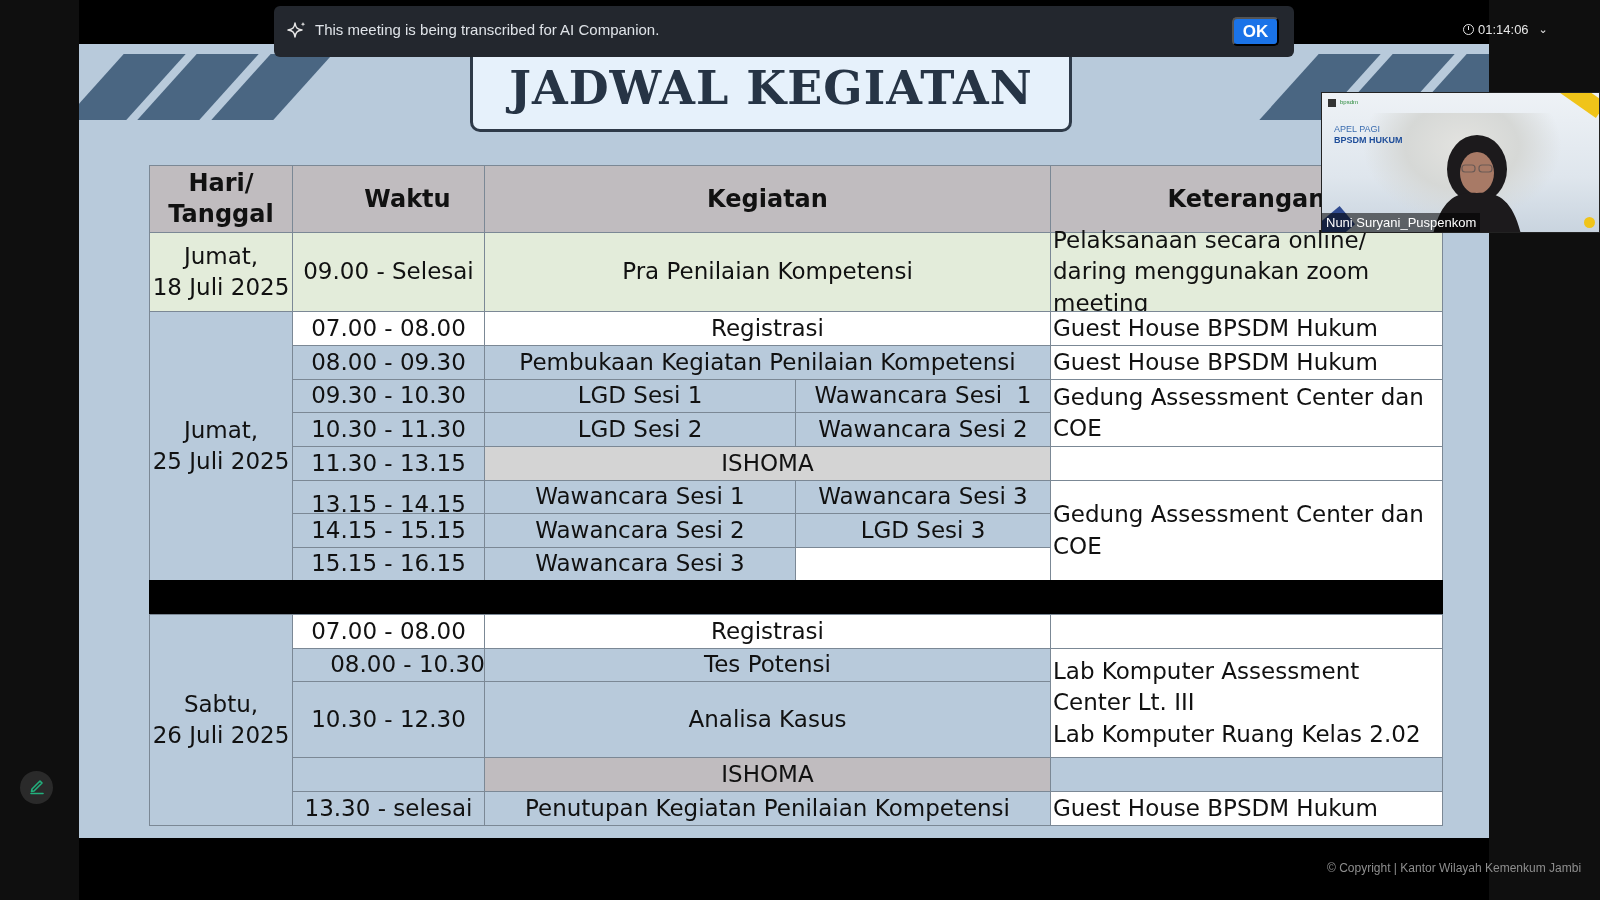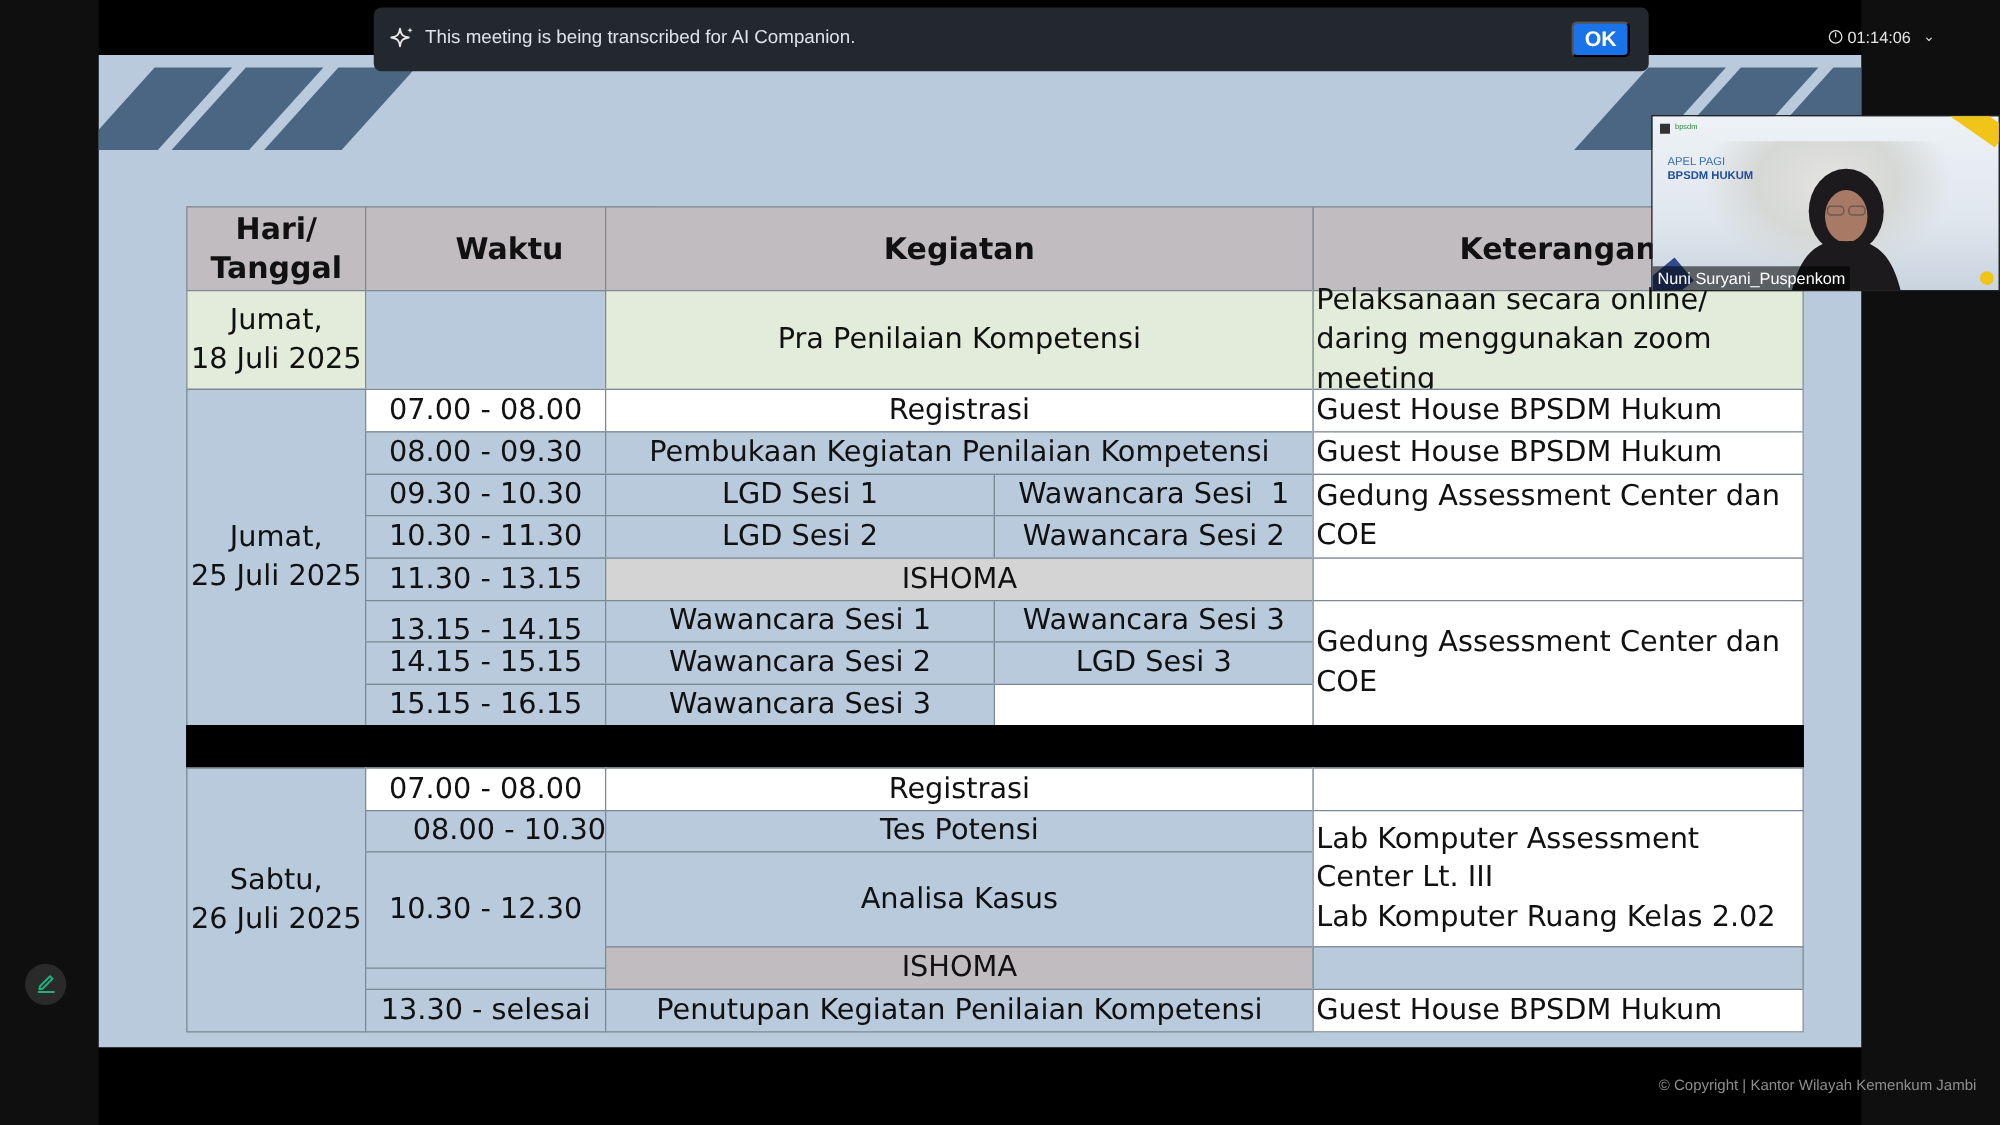--- a/index.html
+++ b/index.html
@@ -16,21 +16,21 @@
   .cell { position: absolute; border: 1px solid #7b8895; display: flex; align-items: center; justify-content: center; text-align: center; font-family: "DejaVu Sans", sans-serif; font-size: 23px; color: #111; line-height: 1.35; }
   .cell.left { justify-content: flex-start; text-align: left; padding-left: 2px; }
   .hdr { background: #c0bcbf; font-weight: bold; font-size: 24px; }
   .green { background: #e3ecda; }
   .blue { background: #b8cadb; }
   .white { background: #ffffff; }
   .grey { background: #d4d4d4; }
   .greydk { background: #c0bcbf; }
   .black { background: #000; border-color: #000; }
 
-  .toast { position: absolute; left: 274px; top: 6px; width: 1020px; height: 51px; background: #23272e; border-radius: 6px; display: flex; align-items: center; margin-left: 25px; }
+  .toast { position: absolute; left: 274px; top: 6px; width: 1020px; height: 51px; background: #23272e; border-radius: 6px; display: flex; align-items: center; }
   .toast .spark { position: absolute; left: 12px; top: 14px; width: 22px; height: 22px; }
   .toast .msg { position: absolute; left: 41px; top: 15px; font-family: "Liberation Sans", sans-serif; font-size: 15px; color: #dfe3e8; }
   .toast .ok { position: absolute; right: 15px; top: 11px; width: 47px; height: 29px; background: #1a73e8; border-radius: 5px; color: #fff; font-family: "Liberation Sans", sans-serif; font-weight: bold; font-size: 17px; display: flex; align-items: center; justify-content: center; }
 
   .timer { position: absolute; left: 1463px; top: 17px; height: 24px; display: flex; align-items: center; gap: 4px; font-family: "Liberation Sans", sans-serif; font-size: 13px; color: #e6e6e6; }
   .timer .clock { width: 11px; height: 11px; border: 1.5px solid #e6e6e6; border-radius: 50%; position: relative; }
   .timer .clock::after { content: ""; position: absolute; left: 3.5px; top: 1px; width: 1.5px; height: 4px; background: #e6e6e6; }
   .timer .chev { font-size: 11px; margin-left: 6px; }
 
   .video { position: absolute; left: 1321px; top: 92px; width: 279px; height: 141px; background: linear-gradient(180deg, #eef2f6 0%, #dfe6ed 60%, #c9d4df 100%); overflow: hidden; border: 1px solid #222; }
@@ -55,31 +55,35 @@
   <div class="topbar"></div>
 
   <div class="slide">
     <div class="stripe" style="left:15px;"></div>
     <div class="stripe" style="left:88px;"></div>
     <div class="stripe" style="left:162px;"></div>
     <div class="stripe" style="left:1210px;"></div>
     <div class="stripe" style="left:1284px;"></div>
     <div class="stripe" style="left:1358px;"></div>
 
+    <div class="title-box">
+      <span>JADWAL KEGIATAN</span>
+    </div>
 
     <div class="tbl">
 
       <div class="cell hdr" style="left:0;top:0;width:144px;height:68px;white-space:pre-line;line-height:1.3;">Hari/
 Tanggal</div>
       <div class="cell hdr" style="left:143px;top:0;width:231px;height:68px;">Waktu</div>
       <div class="cell hdr" style="left:335px;top:0;width:567px;height:68px;">Kegiatan</div>
       <div class="cell hdr" style="left:901px;top:0;width:393px;height:68px;">Keterangan</div>
 
       <div class="cell green" style="left:0;top:67px;width:144px;height:80px;white-space:pre-line;">Jumat,
 18 Juli 2025</div>
+      <div class="cell green" style="left:143px;top:67px;width:193px;height:80px;">09.00 - Selesai</div>
       <div class="cell green" style="left:335px;top:67px;width:567px;height:80px;">Pra Penilaian Kompetensi</div>
       <div class="cell green left" style="left:901px;top:67px;width:393px;height:80px;font-size:23px;">Pelaksanaan secara online/ daring menggunakan zoom meeting</div>
 
       <div class="cell blue" style="left:0;top:146px;width:144px;height:270px;white-space:pre-line;">Jumat,
 25 Juli 2025</div>
 
       <div class="cell white" style="left:143px;top:146px;width:193px;height:35px;">07.00 - 08.00</div>
       <div class="cell white" style="left:335px;top:146px;width:567px;height:35px;">Registrasi</div>
       <div class="cell white left" style="left:901px;top:146px;width:393px;height:35px;">Guest House BPSDM Hukum</div>
 
@@ -120,21 +124,21 @@
       <div class="cell blue" style="left:0;top:449px;width:144px;height:212px;white-space:pre-line;">Sabtu,
 26 Juli 2025</div>
 
       <div class="cell white" style="left:143px;top:449px;width:193px;height:35px;">07.00 - 08.00</div>
       <div class="cell white" style="left:335px;top:449px;width:567px;height:35px;">Registrasi</div>
       <div class="cell white" style="left:901px;top:449px;width:393px;height:35px;"></div>
 
       <div class="cell blue" style="left:143px;top:483px;width:231px;height:34px;">08.00 - 10.30</div>
       <div class="cell blue" style="left:335px;top:483px;width:567px;height:34px;">Tes Potensi</div>
 
-      <div class="cell blue" style="left:143px;top:516px;width:193px;height:94px;">10.30 - 12.30</div>
+      <div class="cell blue" style="left:143px;top:516px;width:193px;height:77px;">10.30 - 12.30</div>
       <div class="cell blue" style="left:335px;top:516px;width:567px;height:77px;">Analisa Kasus</div>
 
       <div class="cell white left" style="left:901px;top:483px;width:393px;height:110px;white-space:pre-line;">Lab Komputer Assessment Center Lt. III
 Lab Komputer Ruang Kelas 2.02</div>
 
       <div class="cell greydk" style="left:335px;top:592px;width:567px;height:35px;">ISHOMA</div>
       <div class="cell blue" style="left:901px;top:592px;width:393px;height:35px;"></div>
 
       <div class="cell blue" style="left:143px;top:626px;width:193px;height:35px;">13.30 - selesai</div>
       <div class="cell blue" style="left:335px;top:626px;width:567px;height:35px;">Penutupan Kegiatan Penilaian Kompetensi</div>

